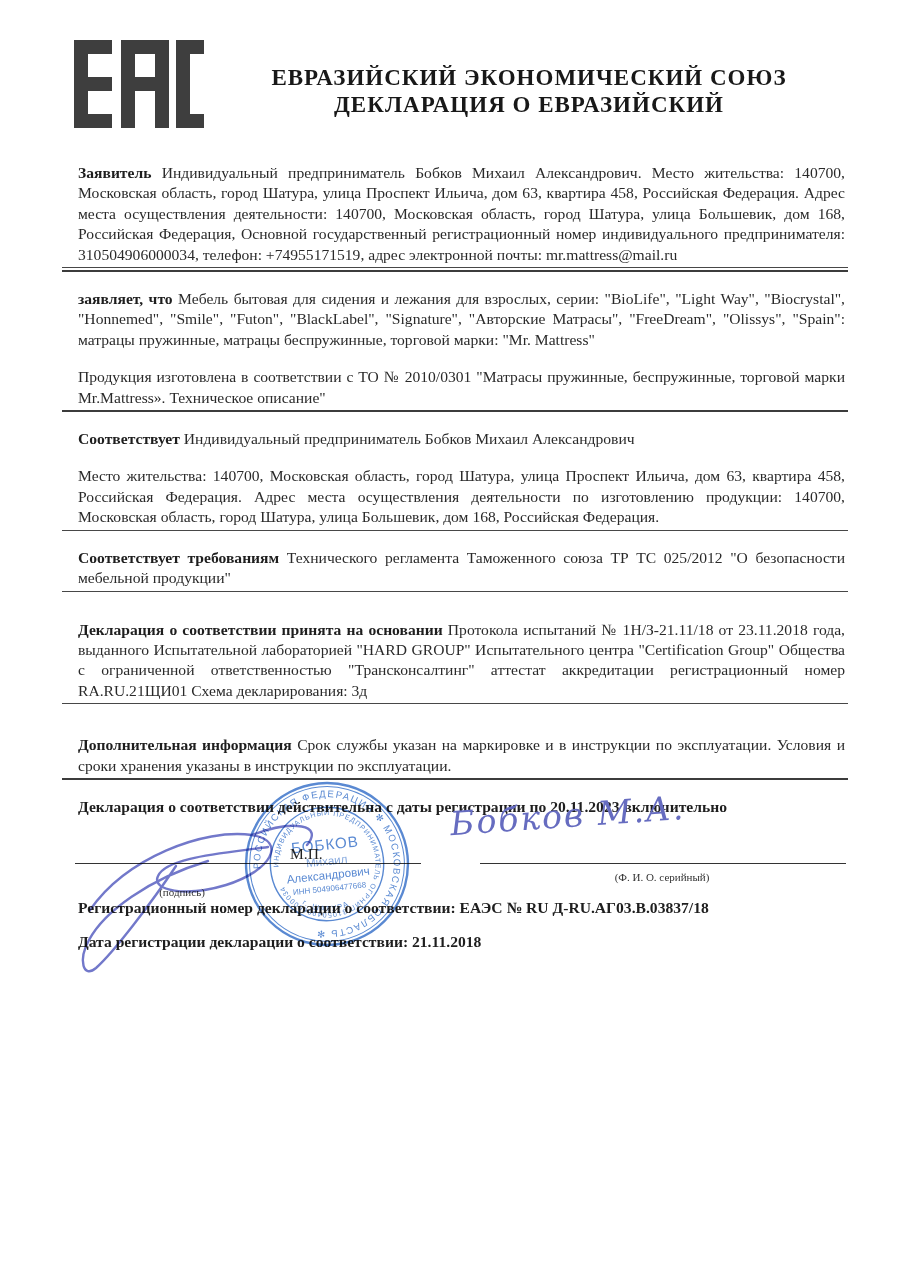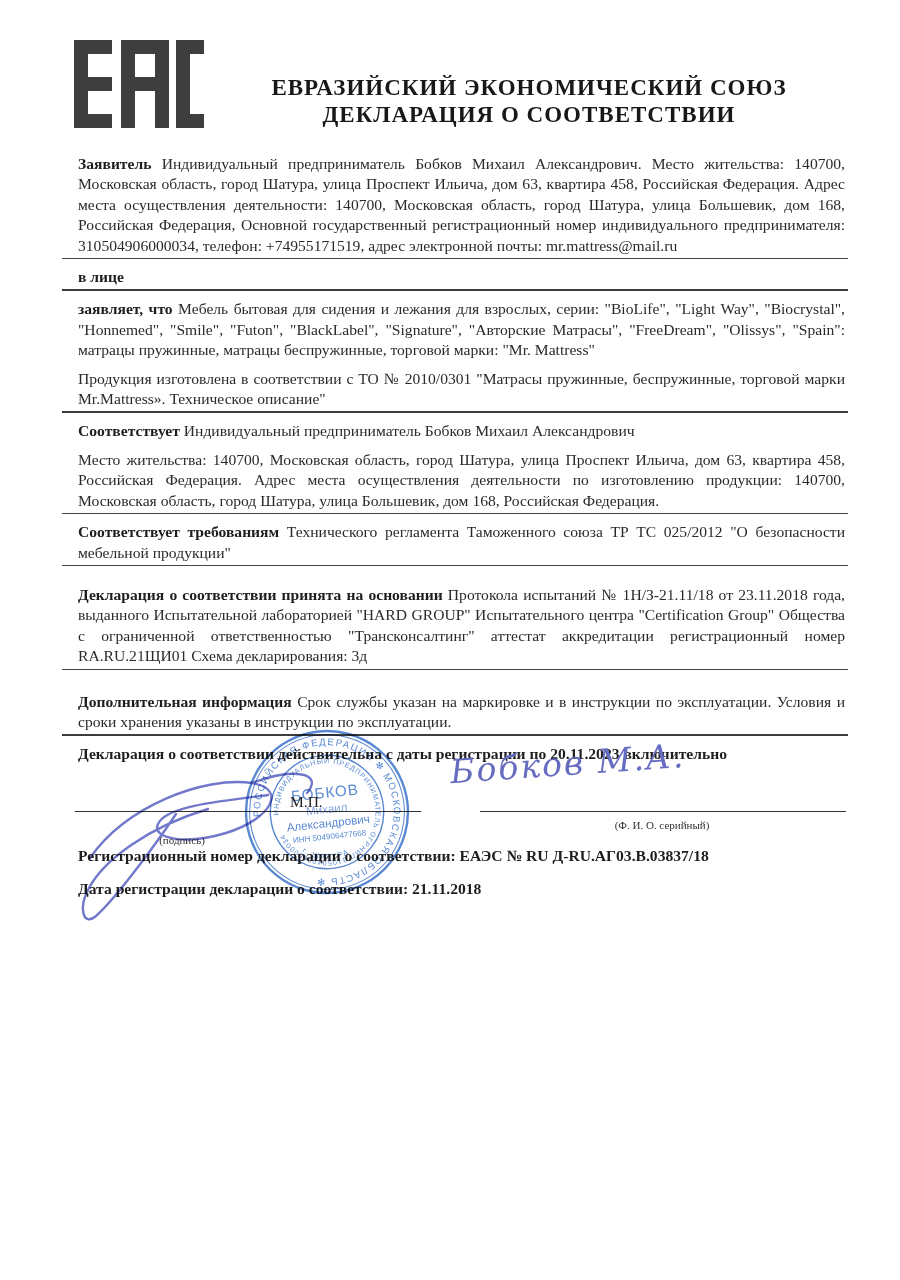--- a/index.html
+++ b/index.html
@@ -2,27 +2,27 @@
 <html><head>
 <meta charset="utf-8">
 <style>
   html,body { margin:0; padding:0; background:#ffffff; }
   .page {
     position:relative; width:900px; height:1280px; margin:0 auto;
     background:#ffffff; overflow:hidden;
     font-family:"Liberation Serif", serif; color:#2a2a2a;
   }
   
-  .doc-header { display:flex; align-items:flex-end; padding:40px 46px 0 74px; }
+  .doc-header { display:flex; align-items:center; padding:40px 46px 0 74px; }
   .eac-logo { width:130px; height:88px; flex:0 0 auto; }
   .titles { flex:1 1 auto; text-align:center; padding-top:14px; }
   .title-line { font-weight:bold; color:#181818; font-size:23px; line-height:27px; letter-spacing:1px; }
   
   .content { padding:18px 52px 0 62px; font-size:15.6px; line-height:20.4px; }
-  p.para { margin:8px 3px 0 16px; text-align:justify; text-justify:inter-word; }
+  p.para { margin:17px 3px 0 16px; text-align:justify; text-justify:inter-word; }
   p.para.noj { text-align:left; }
   b.lead { font-weight:bold; color:#1e1e1e; }
   .rule { border:0; border-top:1.6px solid #474747; margin:2px 0; }
   .rule.thick { border-top:2.4px solid #3c3c3c; }
   .gap-s { height:9px; } .gap-m { height:12px; }
   .bold-line { font-weight:bold; color:#1e1e1e; }
   
   .sig-block { position:relative; height:76px; margin-top:5px; }
   .sig-line { position:absolute; border-top:1.4px solid #333; height:0; }
   .sig-line.left { left:13px; width:346px; top:41px; }
@@ -63,30 +63,29 @@
           <rect x="47" y="37" width="48" height="14"></rect>
 
           <rect x="102" y="0" width="14" height="88"></rect>
           <rect x="102" y="0" width="28" height="14"></rect>
           <rect x="102" y="74" width="28" height="14"></rect>
         </g>
       </svg>
     </div>
     <div class="titles">
       <div class="title-line">ЕВРАЗИЙСКИЙ ЭКОНОМИЧЕСКИЙ СОЮЗ</div>
-      <div class="title-line">ДЕКЛАРАЦИЯ О СООТВЕТСТВИИ</div>
+      <div class="title-line">ДЕКЛАРАЦИЯ О ЕВРАЗИЙСКИЙ</div>
     </div>
   </header>
 
   <main class="content">
 
     <p class="para"><b class="lead">Заявитель</b> <span>Индивидуальный предприниматель Бобков Михаил Александрович. Место жительства: 140700, Московская область, город Шатура, улица Проспект Ильича, дом 63, квартира 458, Российская Федерация. Адрес места осуществления деятельности: 140700, Московская область, город Шатура, улица Большевик, дом 168, Российская Федерация, Основной государственный регистрационный номер индивидуального предпринимателя: 310504906000034, телефон: +74955171519, адрес электронной почты: mr.mattress@mail.ru</span></p>
 
     <hr class="rule">
-    <p class="para noj"><b class="lead">в лице</b></p>
     <hr class="rule thick">
 
     <p class="para"><b class="lead">заявляет, что</b> <span>Мебель бытовая для сидения и лежания для взрослых, серии: "BioLife", "Light Way", "Biocrystal", "Honnemed", "Smile", "Futon", "BlackLabel", "Signature", "Авторские Матрасы", "FreeDream", "Olissys", "Spain": матрацы пружинные, матрацы беспружинные, торговой марки: "Mr. Mattress"</span></p>
     <p class="para"><span>Продукция изготовлена в соответствии с ТО № 2010/0301 "Матрасы пружинные, беспружинные, торговой марки Mr.Mattress». Техническое описание"</span></p>
 
     <hr class="rule thick">
 
     <p class="para noj"><b class="lead">Соответствует</b> <span>Индивидуальный предприниматель Бобков Михаил Александрович</span></p>
     <p class="para"><span>Место жительства: 140700, Московская область, город Шатура, улица Проспект Ильича, дом 63, квартира 458, Российская Федерация. Адрес места осуществления деятельности по изготовлению продукции: 140700, Московская область, город Шатура, улица Большевик, дом 168, Российская Федерация.</span></p>
 

